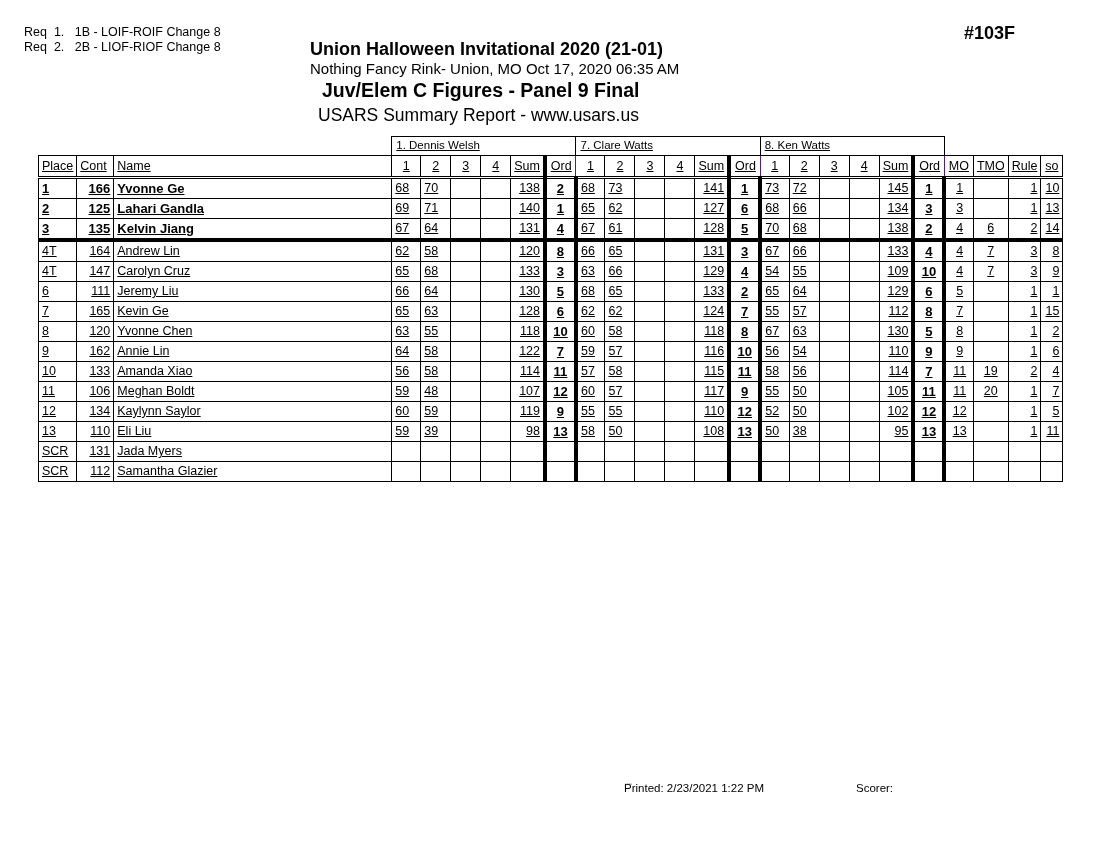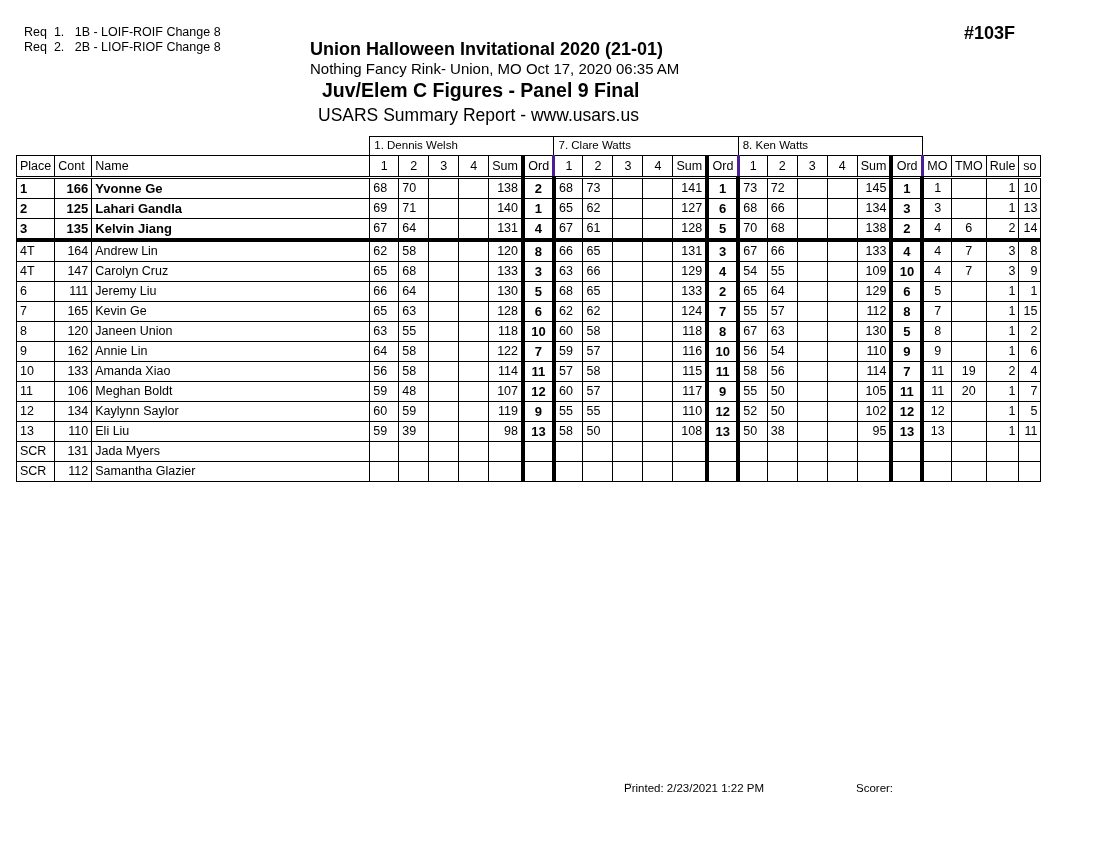--- a/index.html
+++ b/index.html
@@ -7,29 +7,29 @@
          font-family:"Liberation Sans", sans-serif; color:#000; }
   .req { position:absolute; left:24px; top:25px; font-size:12.5px; line-height:15px; }
   .req div { white-space:pre; }
   .title-block { position:absolute; left:330px; width:450px; top:38px; text-align:left; }
   .t1 { font-size:18px; font-weight:bold; line-height:22px; margin-left:-20px; }
   .t2 { font-size:15px; line-height:17px; margin-left:-20px; }
   .t3 { font-size:19.5px; font-weight:bold; line-height:26px; margin-left:-8px; }
   .t4 { font-size:17.5px; line-height:24px; margin-left:-12px; }
   .event-no { position:absolute; left:964px; top:23px; font-size:18px; font-weight:bold; }
 
-  table.grid { position:absolute; left:16px; top:136px; border-collapse:collapse; table-layout:fixed; font-size:12.5px; }
+  table.grid { position:absolute; left:38px; top:136px; border-collapse:collapse; table-layout:fixed; font-size:12.5px;text-decoration:underline; }
   table.grid td { border:1px solid #000; height:19px; padding:0 3px; white-space:nowrap; overflow:hidden; line-height:19px; }
   table.grid tr.judges td { height:18px; line-height:17px; vertical-align:top; font-size:11.5px; padding-left:4px; }
   table.grid tr.judges td.blank { border:none; }
   table.grid tr.head td { height:20px; border-bottom:3px double #000; }
   table.grid td.c { text-align:center; }
   table.grid td.r { text-align:right; }
   table.grid td.ord { text-align:center; font-weight:bold; font-size:13px; border-left:4px solid #000; border-right:4px solid #000; }
-  table.grid td.ordh { text-align:center; border-left:4px solid #000; border-right:3px solid #4c1d95; }
+  table.grid td.ordh { text-align:center; border-left:4px solid #000; border-right:1px solid #4c1d95; }
   table.grid tr.top td { font-weight:bold; font-size:13px; }
   table.grid tr.top td.sc { font-weight:normal; font-size:12.5px; }
   table.grid tr.cut td { border-bottom:4px solid #000; }
 
   .footer-mark { position:absolute; left:625px; top:781px; font-size:5px; letter-spacing:0px; color:#222; }
   .printed { position:absolute; left:624px; top:782px; font-size:11.5px; }
   .scorer { position:absolute; left:856px; top:782px; font-size:11.5px; }
 </style>
 </head>
 <body>
@@ -296,21 +296,21 @@
         <td class="r sc">112</td>
         <td class="ord">8</td>
         <td class="c sc">7</td>
         <td class="c sc"></td>
         <td class="r sc">1</td>
         <td class="r sc">15</td>
       </tr>
       <tr>
         <td>8</td>
         <td class="r">120</td>
-        <td>Janeen Union</td>
+        <td>Yvonne Chen</td>
         <td class="sc">63</td>
         <td class="sc">55</td>
         <td class="sc"></td>
         <td class="sc"></td>
         <td class="r sc">118</td>
         <td class="ord">10</td>
         <td class="sc">60</td>
         <td class="sc">58</td>
         <td class="sc"></td>
         <td class="sc"></td>

